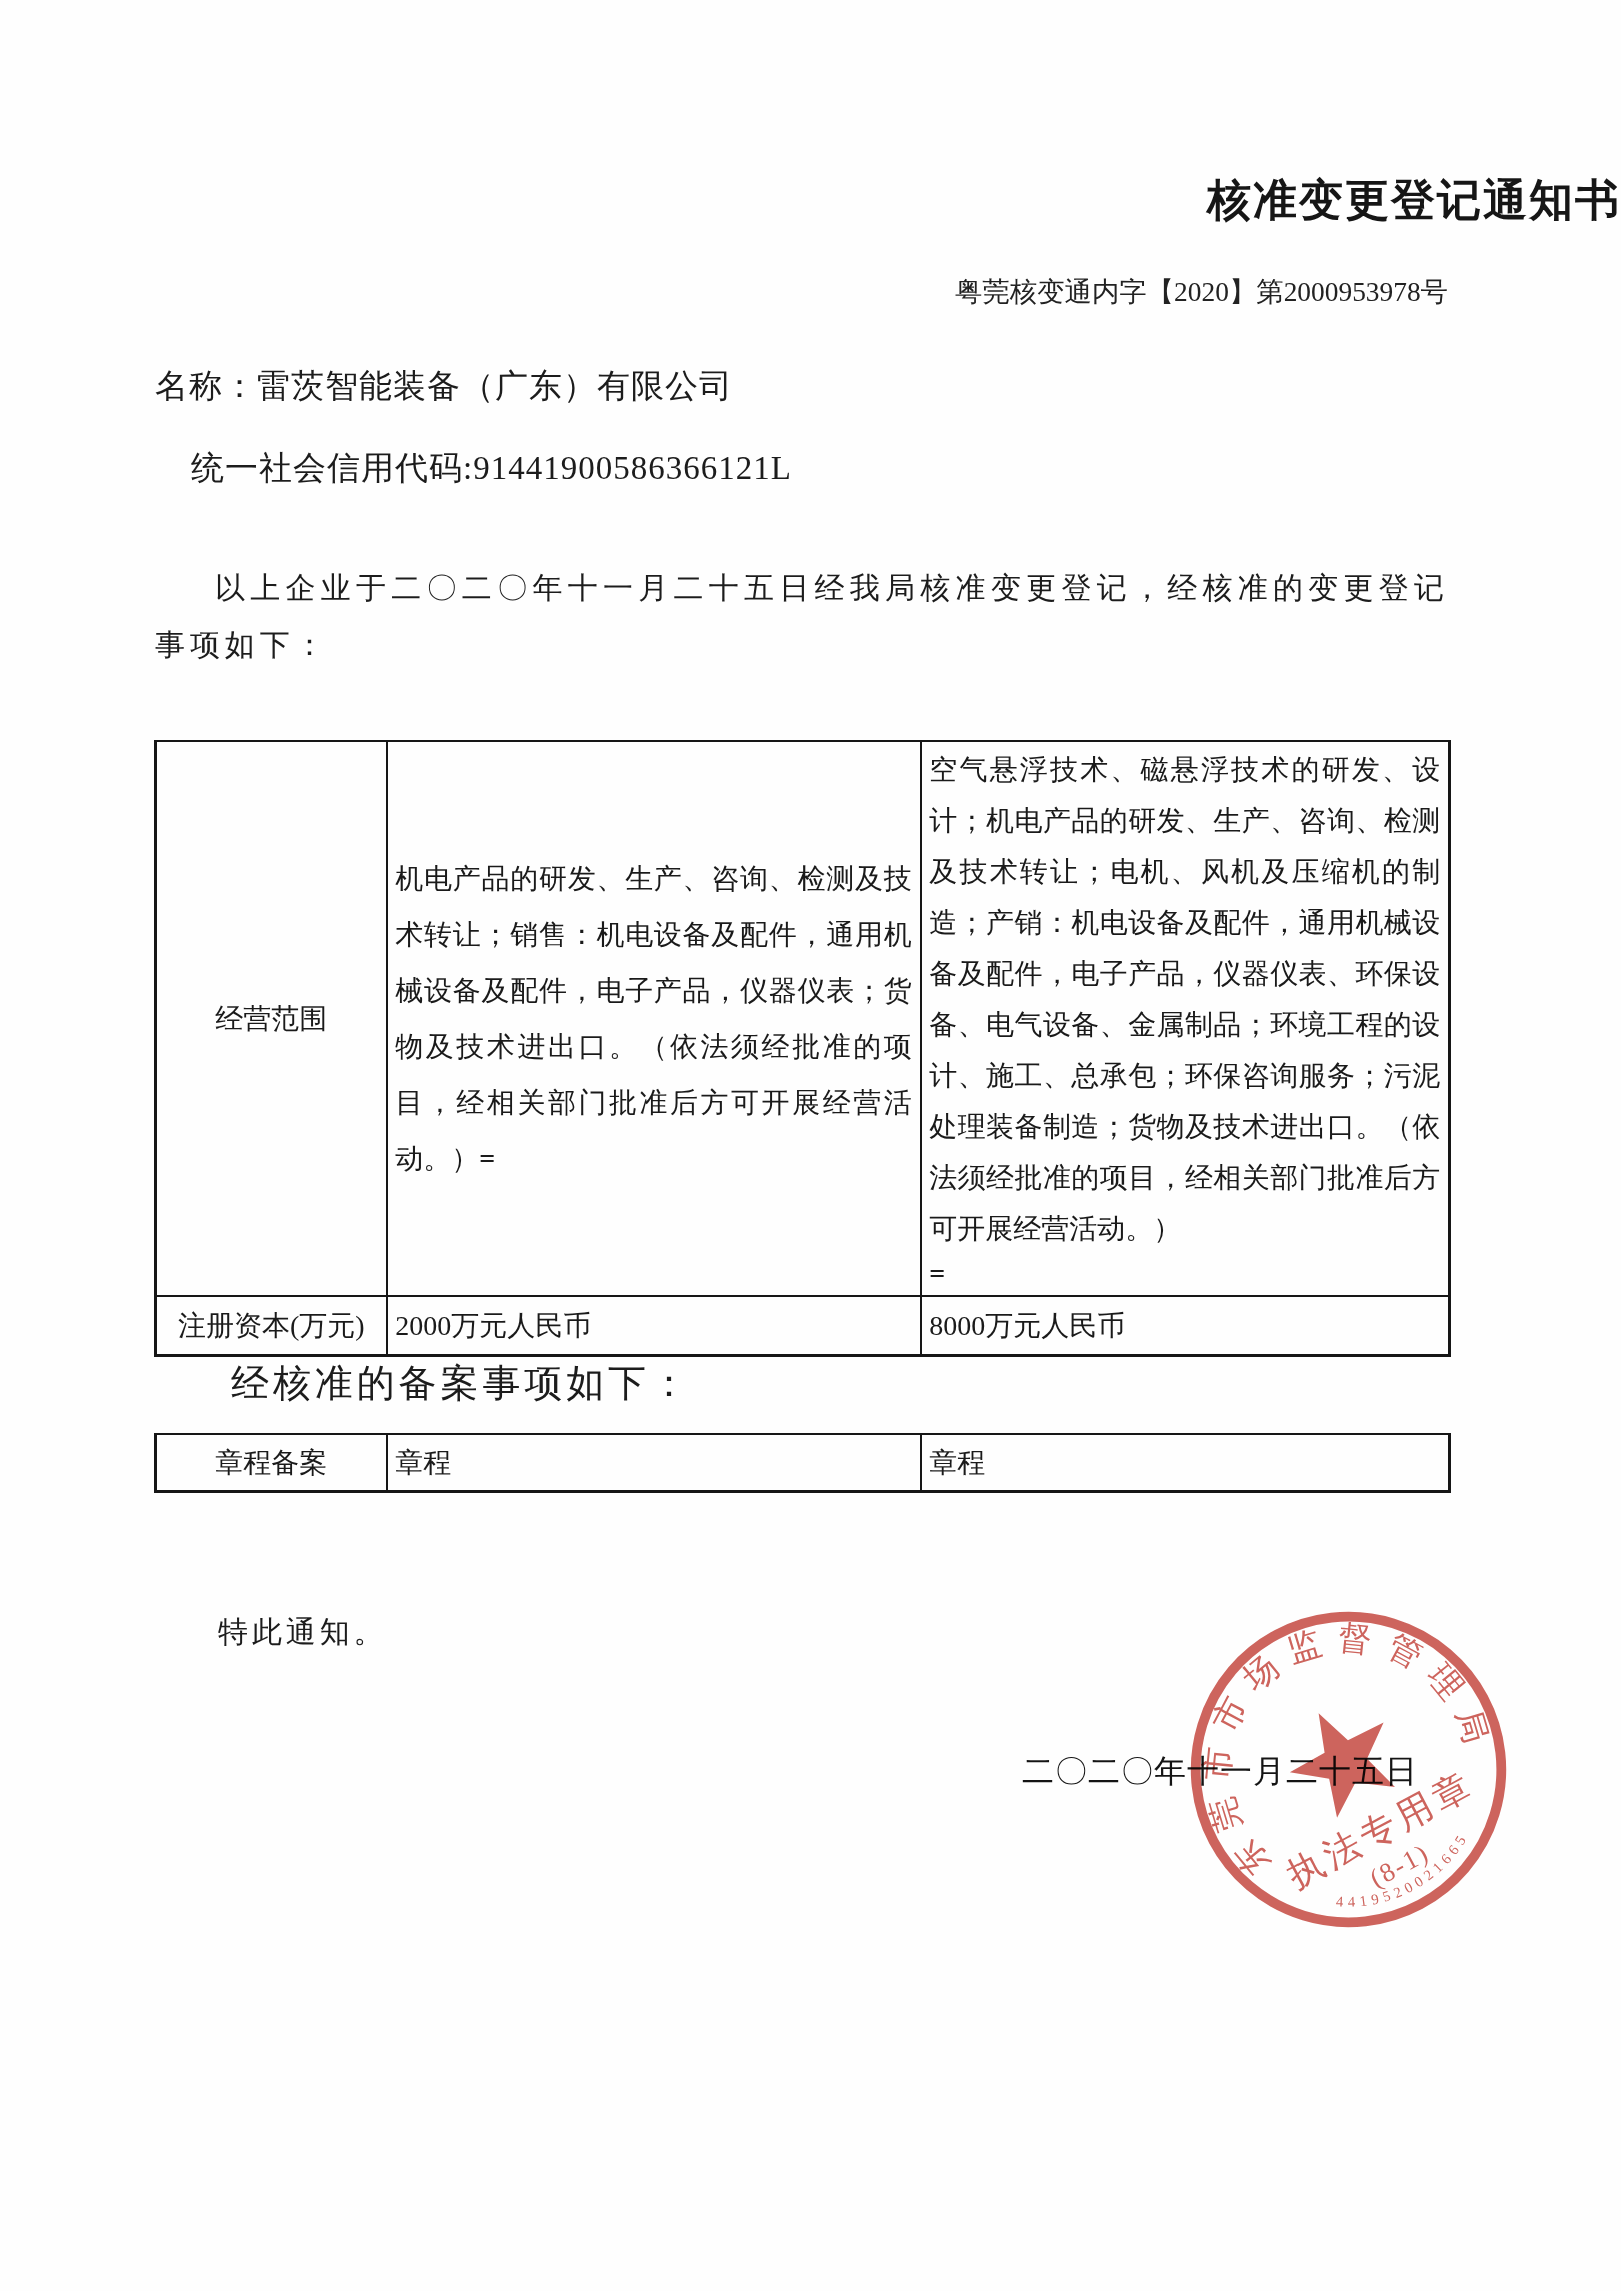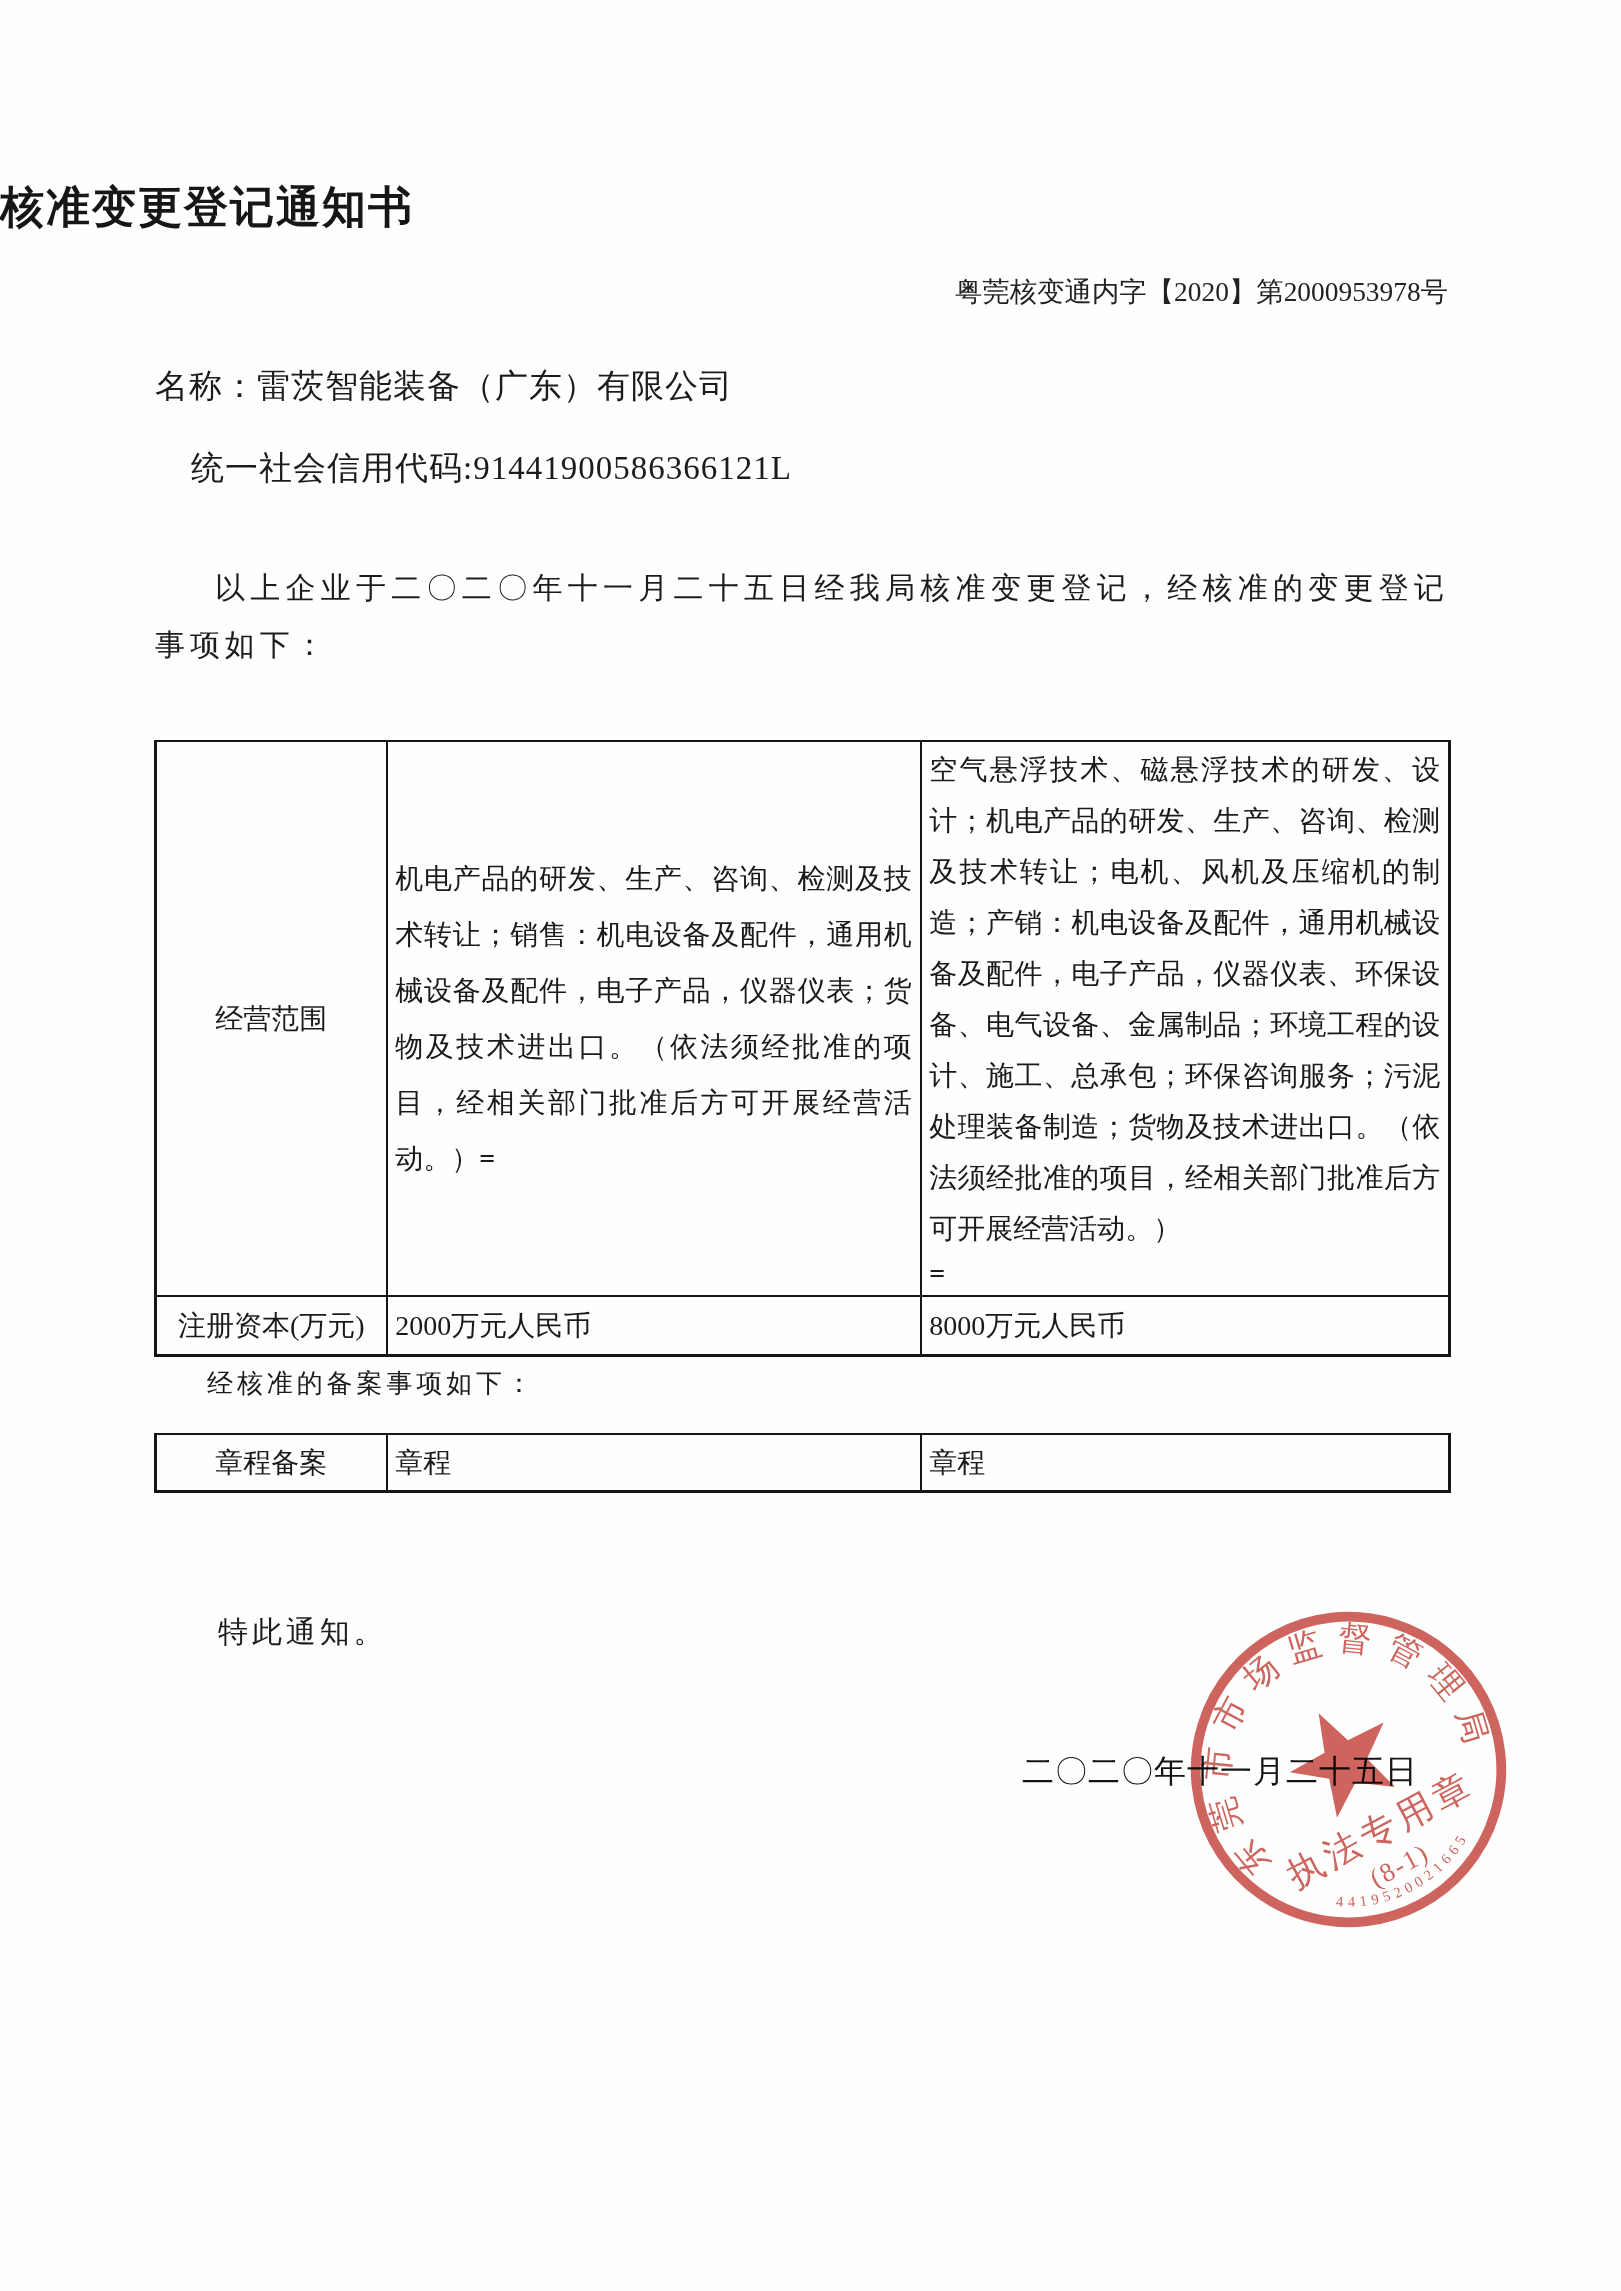--- a/index.html
+++ b/index.html
@@ -8,22 +8,22 @@
     width:1621px; height:2292px;
     margin:0 auto;
     background:#fefefe;
     font-family:"Liberation Serif","DejaVu Serif",serif;
     color:#1c1c1c;
     overflow:hidden;
   }
   .abs { position:absolute; }
 
   .title {
-    left:0; top:181px; width:100%;
-    text-align:left;
+    left:0; top:174px; width:100%;
+    text-align:right;
     font-family:"Liberation Sans","DejaVu Sans",sans-serif;
     font-weight:700;
     font-size:44px; line-height:51px;
     letter-spacing:2px;
     color:#161616;
   }
   .doc-number {
     right:173px; top:276px;
     font-size:27.4px; line-height:33px;
     color:#222;
@@ -39,21 +39,21 @@
 
   .intro {
     left:155px; top:559px; width:1294px;
     font-size:30px; line-height:57px;
     letter-spacing:4.9px;
     text-align:justify;
     text-indent:2em;
   }
   .filing-intro {
     left:155px; top:1364px;
-    font-size:26px; line-height:39px;
+    font-size:38px; line-height:39px;
     letter-spacing:3.9px;
     text-indent:2em;
   }
   .notice {
     left:218px; top:1612px;
     font-size:30px; line-height:39px;
     letter-spacing:3.9px;
   }
   .date-line {
     left:1022px; top:1753px;

